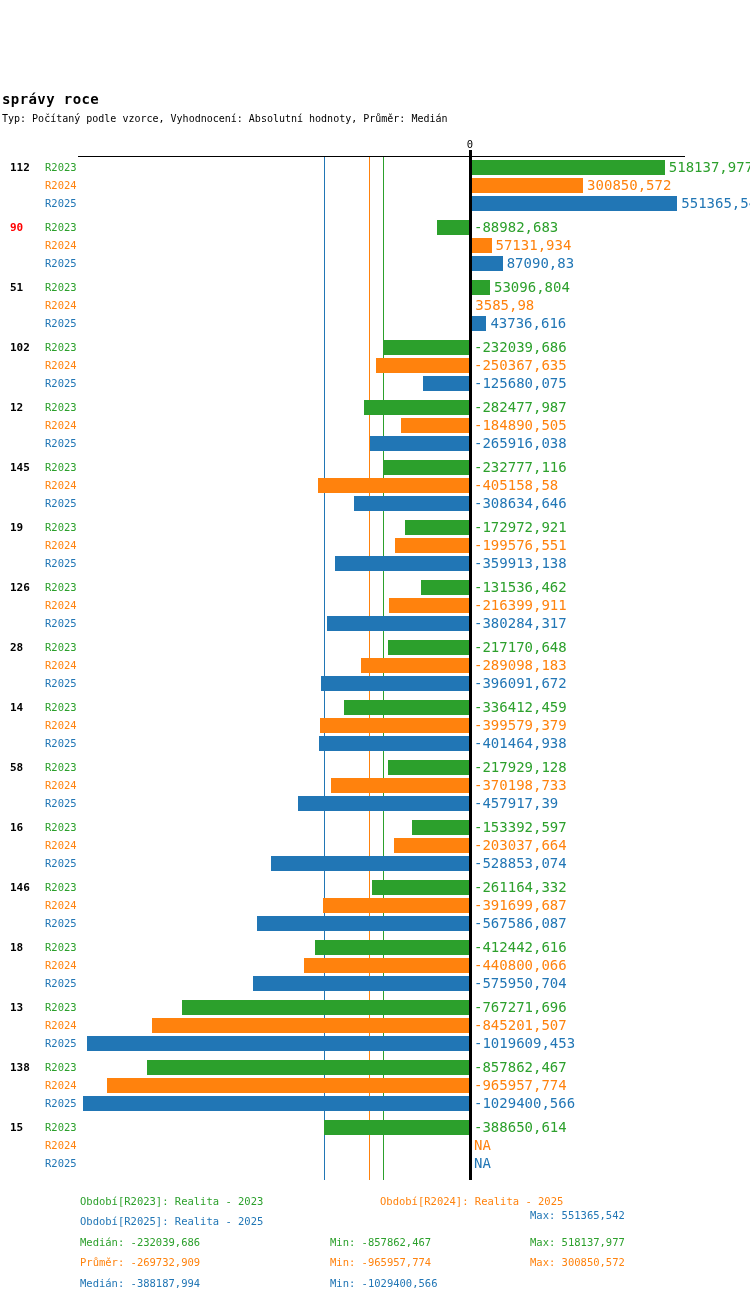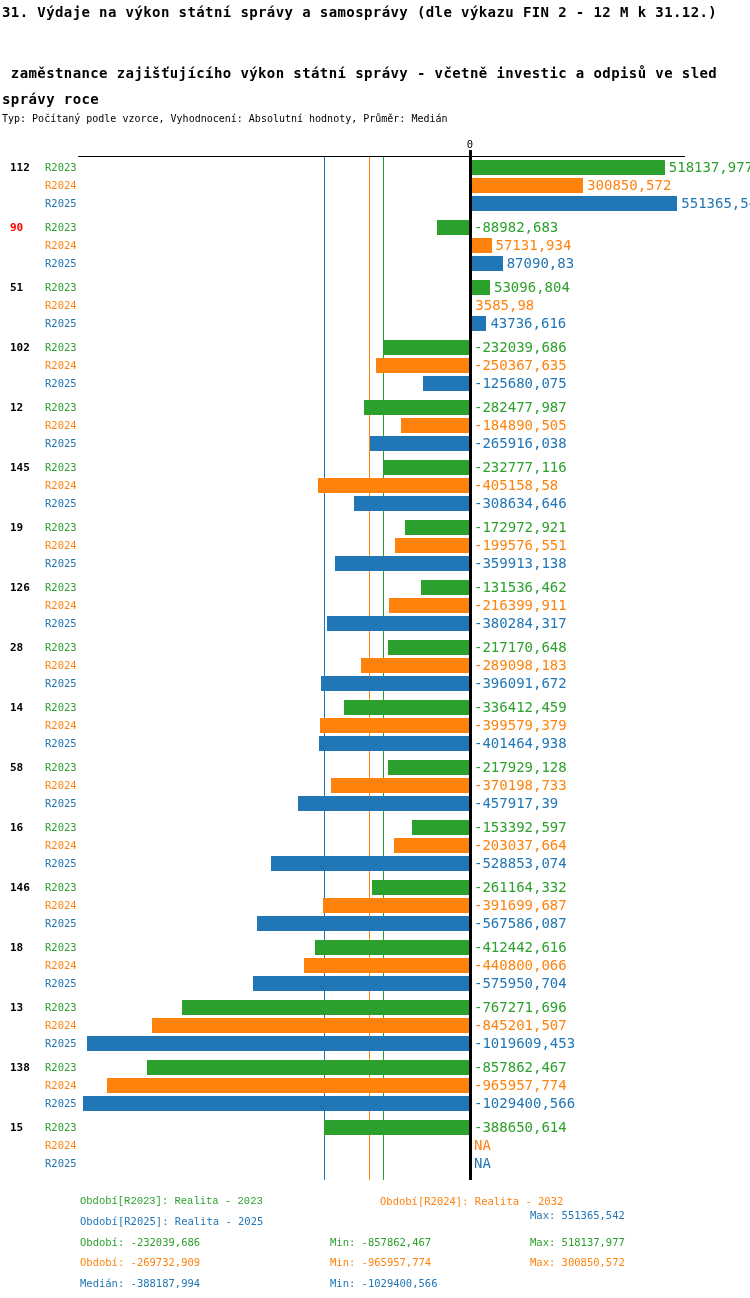--- a/index.html
+++ b/index.html
@@ -25,39 +25,37 @@
   .ser-label{font-size:10.5px;height:15px;line-height:15px;text-align:center;}
   .val-label{font-size:14px;height:15px;line-height:15px;}
   .bar{height:15px;}
   .legend-item,.stat-item{font-size:10.5px;height:14px;line-height:14px;}
 </style>
 </head>
 <body>
 
 <div class="page">
 
-  <div class="abs title">31. Výdaje na výkon státní správy a samosprávy (dle výkazu FIN 2 - 12 M k 31.12.)</div>
-  <div class="abs subline" style="left:2px;top:65px;"> zaměstnance zajišťujícího výkon státní správy - včetně investic a odpisů ve sled</div>
   <div class="abs subline" style="left:2px;top:91px;">správy roce</div>
   <div class="abs meta">Typ: Počítaný podle vzorce, Vyhodnocení: Absolutní hodnoty, Průměr: Medián</div>
 
   <div class="abs zero-label" style="left:463px;top:138px;">0</div>
   <div class="abs axis-top" style="left:78px;top:156px;width:607px;"></div>
 
   <div id="chart" class="abs" style="left:0;top:0;width:750px;height:1298px;"><div class="median-line" style="position: absolute; left: 382.8px; top: 157px; width: 1px; height: 1023px; background: rgb(44, 160, 44);"></div><div class="median-line" style="position: absolute; left: 368.6px; top: 157px; width: 1px; height: 1023px; background: rgb(255, 130, 13);"></div><div class="median-line" style="position: absolute; left: 324px; top: 157px; width: 1px; height: 1023px; background: rgb(33, 118, 181);"></div><div class="grp-label" style="position: absolute; left: 10px; top: 160px; color: rgb(0, 0, 0);">112</div><div class="ser-label" style="position: absolute; left: 45px; top: 160px; color: rgb(44, 160, 44);">R2023</div><div class="bar" style="position: absolute; left: 470px; top: 160px; width: 194.8px; background: rgb(44, 160, 44);"></div><div class="val-label" style="position: absolute; left: 668.8px; top: 160px; color: rgb(44, 160, 44);">518137,977</div><div class="ser-label" style="position: absolute; left: 45px; top: 178px; color: rgb(255, 130, 13);">R2024</div><div class="bar" style="position: absolute; left: 470px; top: 178px; width: 113.1px; background: rgb(255, 130, 13);"></div><div class="val-label" style="position: absolute; left: 587.1px; top: 178px; color: rgb(255, 130, 13);">300850,572</div><div class="ser-label" style="position: absolute; left: 45px; top: 196px; color: rgb(33, 118, 181);">R2025</div><div class="bar" style="position: absolute; left: 470px; top: 196px; width: 207.3px; background: rgb(33, 118, 181);"></div><div class="val-label" style="position: absolute; left: 681.3px; top: 196px; color: rgb(33, 118, 181);">551365,542</div><div class="grp-label" style="position: absolute; left: 10px; top: 220px; color: rgb(255, 0, 0);">90</div><div class="ser-label" style="position: absolute; left: 45px; top: 220px; color: rgb(44, 160, 44);">R2023</div><div class="bar" style="position: absolute; left: 436.5px; top: 220px; width: 33.5px; background: rgb(44, 160, 44);"></div><div class="val-label" style="position: absolute; left: 474px; top: 220px; color: rgb(44, 160, 44);">-88982,683</div><div class="ser-label" style="position: absolute; left: 45px; top: 238px; color: rgb(255, 130, 13);">R2024</div><div class="bar" style="position: absolute; left: 470px; top: 238px; width: 21.5px; background: rgb(255, 130, 13);"></div><div class="val-label" style="position: absolute; left: 495.5px; top: 238px; color: rgb(255, 130, 13);">57131,934</div><div class="ser-label" style="position: absolute; left: 45px; top: 256px; color: rgb(33, 118, 181);">R2025</div><div class="bar" style="position: absolute; left: 470px; top: 256px; width: 32.7px; background: rgb(33, 118, 181);"></div><div class="val-label" style="position: absolute; left: 506.7px; top: 256px; color: rgb(33, 118, 181);">87090,83</div><div class="grp-label" style="position: absolute; left: 10px; top: 280px; color: rgb(0, 0, 0);">51</div><div class="ser-label" style="position: absolute; left: 45px; top: 280px; color: rgb(44, 160, 44);">R2023</div><div class="bar" style="position: absolute; left: 470px; top: 280px; width: 20px; background: rgb(44, 160, 44);"></div><div class="val-label" style="position: absolute; left: 494px; top: 280px; color: rgb(44, 160, 44);">53096,804</div><div class="ser-label" style="position: absolute; left: 45px; top: 298px; color: rgb(255, 130, 13);">R2024</div><div class="bar" style="position: absolute; left: 470px; top: 298px; width: 1.3px; background: rgb(255, 130, 13);"></div><div class="val-label" style="position: absolute; left: 475.3px; top: 298px; color: rgb(255, 130, 13);">3585,98</div><div class="ser-label" style="position: absolute; left: 45px; top: 316px; color: rgb(33, 118, 181);">R2025</div><div class="bar" style="position: absolute; left: 470px; top: 316px; width: 16.4px; background: rgb(33, 118, 181);"></div><div class="val-label" style="position: absolute; left: 490.4px; top: 316px; color: rgb(33, 118, 181);">43736,616</div><div class="grp-label" style="position: absolute; left: 10px; top: 340px; color: rgb(0, 0, 0);">102</div><div class="ser-label" style="position: absolute; left: 45px; top: 340px; color: rgb(44, 160, 44);">R2023</div><div class="bar" style="position: absolute; left: 382.8px; top: 340px; width: 87.2px; background: rgb(44, 160, 44);"></div><div class="val-label" style="position: absolute; left: 474px; top: 340px; color: rgb(44, 160, 44);">-232039,686</div><div class="ser-label" style="position: absolute; left: 45px; top: 358px; color: rgb(255, 130, 13);">R2024</div><div class="bar" style="position: absolute; left: 375.9px; top: 358px; width: 94.1px; background: rgb(255, 130, 13);"></div><div class="val-label" style="position: absolute; left: 474px; top: 358px; color: rgb(255, 130, 13);">-250367,635</div><div class="ser-label" style="position: absolute; left: 45px; top: 376px; color: rgb(33, 118, 181);">R2025</div><div class="bar" style="position: absolute; left: 422.7px; top: 376px; width: 47.3px; background: rgb(33, 118, 181);"></div><div class="val-label" style="position: absolute; left: 474px; top: 376px; color: rgb(33, 118, 181);">-125680,075</div><div class="grp-label" style="position: absolute; left: 10px; top: 400px; color: rgb(0, 0, 0);">12</div><div class="ser-label" style="position: absolute; left: 45px; top: 400px; color: rgb(44, 160, 44);">R2023</div><div class="bar" style="position: absolute; left: 363.8px; top: 400px; width: 106.2px; background: rgb(44, 160, 44);"></div><div class="val-label" style="position: absolute; left: 474px; top: 400px; color: rgb(44, 160, 44);">-282477,987</div><div class="ser-label" style="position: absolute; left: 45px; top: 418px; color: rgb(255, 130, 13);">R2024</div><div class="bar" style="position: absolute; left: 400.5px; top: 418px; width: 69.5px; background: rgb(255, 130, 13);"></div><div class="val-label" style="position: absolute; left: 474px; top: 418px; color: rgb(255, 130, 13);">-184890,505</div><div class="ser-label" style="position: absolute; left: 45px; top: 436px; color: rgb(33, 118, 181);">R2025</div><div class="bar" style="position: absolute; left: 370px; top: 436px; width: 100px; background: rgb(33, 118, 181);"></div><div class="val-label" style="position: absolute; left: 474px; top: 436px; color: rgb(33, 118, 181);">-265916,038</div><div class="grp-label" style="position: absolute; left: 10px; top: 460px; color: rgb(0, 0, 0);">145</div><div class="ser-label" style="position: absolute; left: 45px; top: 460px; color: rgb(44, 160, 44);">R2023</div><div class="bar" style="position: absolute; left: 382.5px; top: 460px; width: 87.5px; background: rgb(44, 160, 44);"></div><div class="val-label" style="position: absolute; left: 474px; top: 460px; color: rgb(44, 160, 44);">-232777,116</div><div class="ser-label" style="position: absolute; left: 45px; top: 478px; color: rgb(255, 130, 13);">R2024</div><div class="bar" style="position: absolute; left: 317.7px; top: 478px; width: 152.3px; background: rgb(255, 130, 13);"></div><div class="val-label" style="position: absolute; left: 474px; top: 478px; color: rgb(255, 130, 13);">-405158,58</div><div class="ser-label" style="position: absolute; left: 45px; top: 496px; color: rgb(33, 118, 181);">R2025</div><div class="bar" style="position: absolute; left: 354px; top: 496px; width: 116px; background: rgb(33, 118, 181);"></div><div class="val-label" style="position: absolute; left: 474px; top: 496px; color: rgb(33, 118, 181);">-308634,646</div><div class="grp-label" style="position: absolute; left: 10px; top: 520px; color: rgb(0, 0, 0);">19</div><div class="ser-label" style="position: absolute; left: 45px; top: 520px; color: rgb(44, 160, 44);">R2023</div><div class="bar" style="position: absolute; left: 405px; top: 520px; width: 65px; background: rgb(44, 160, 44);"></div><div class="val-label" style="position: absolute; left: 474px; top: 520px; color: rgb(44, 160, 44);">-172972,921</div><div class="ser-label" style="position: absolute; left: 45px; top: 538px; color: rgb(255, 130, 13);">R2024</div><div class="bar" style="position: absolute; left: 395px; top: 538px; width: 75px; background: rgb(255, 130, 13);"></div><div class="val-label" style="position: absolute; left: 474px; top: 538px; color: rgb(255, 130, 13);">-199576,551</div><div class="ser-label" style="position: absolute; left: 45px; top: 556px; color: rgb(33, 118, 181);">R2025</div><div class="bar" style="position: absolute; left: 334.7px; top: 556px; width: 135.3px; background: rgb(33, 118, 181);"></div><div class="val-label" style="position: absolute; left: 474px; top: 556px; color: rgb(33, 118, 181);">-359913,138</div><div class="grp-label" style="position: absolute; left: 10px; top: 580px; color: rgb(0, 0, 0);">126</div><div class="ser-label" style="position: absolute; left: 45px; top: 580px; color: rgb(44, 160, 44);">R2023</div><div class="bar" style="position: absolute; left: 420.5px; top: 580px; width: 49.5px; background: rgb(44, 160, 44);"></div><div class="val-label" style="position: absolute; left: 474px; top: 580px; color: rgb(44, 160, 44);">-131536,462</div><div class="ser-label" style="position: absolute; left: 45px; top: 598px; color: rgb(255, 130, 13);">R2024</div><div class="bar" style="position: absolute; left: 388.6px; top: 598px; width: 81.4px; background: rgb(255, 130, 13);"></div><div class="val-label" style="position: absolute; left: 474px; top: 598px; color: rgb(255, 130, 13);">-216399,911</div><div class="ser-label" style="position: absolute; left: 45px; top: 616px; color: rgb(33, 118, 181);">R2025</div><div class="bar" style="position: absolute; left: 327px; top: 616px; width: 143px; background: rgb(33, 118, 181);"></div><div class="val-label" style="position: absolute; left: 474px; top: 616px; color: rgb(33, 118, 181);">-380284,317</div><div class="grp-label" style="position: absolute; left: 10px; top: 640px; color: rgb(0, 0, 0);">28</div><div class="ser-label" style="position: absolute; left: 45px; top: 640px; color: rgb(44, 160, 44);">R2023</div><div class="bar" style="position: absolute; left: 388.3px; top: 640px; width: 81.7px; background: rgb(44, 160, 44);"></div><div class="val-label" style="position: absolute; left: 474px; top: 640px; color: rgb(44, 160, 44);">-217170,648</div><div class="ser-label" style="position: absolute; left: 45px; top: 658px; color: rgb(255, 130, 13);">R2024</div><div class="bar" style="position: absolute; left: 361.3px; top: 658px; width: 108.7px; background: rgb(255, 130, 13);"></div><div class="val-label" style="position: absolute; left: 474px; top: 658px; color: rgb(255, 130, 13);">-289098,183</div><div class="ser-label" style="position: absolute; left: 45px; top: 676px; color: rgb(33, 118, 181);">R2025</div><div class="bar" style="position: absolute; left: 321.1px; top: 676px; width: 148.9px; background: rgb(33, 118, 181);"></div><div class="val-label" style="position: absolute; left: 474px; top: 676px; color: rgb(33, 118, 181);">-396091,672</div><div class="grp-label" style="position: absolute; left: 10px; top: 700px; color: rgb(0, 0, 0);">14</div><div class="ser-label" style="position: absolute; left: 45px; top: 700px; color: rgb(44, 160, 44);">R2023</div><div class="bar" style="position: absolute; left: 343.5px; top: 700px; width: 126.5px; background: rgb(44, 160, 44);"></div><div class="val-label" style="position: absolute; left: 474px; top: 700px; color: rgb(44, 160, 44);">-336412,459</div><div class="ser-label" style="position: absolute; left: 45px; top: 718px; color: rgb(255, 130, 13);">R2024</div><div class="bar" style="position: absolute; left: 319.8px; top: 718px; width: 150.2px; background: rgb(255, 130, 13);"></div><div class="val-label" style="position: absolute; left: 474px; top: 718px; color: rgb(255, 130, 13);">-399579,379</div><div class="ser-label" style="position: absolute; left: 45px; top: 736px; color: rgb(33, 118, 181);">R2025</div><div class="bar" style="position: absolute; left: 319px; top: 736px; width: 151px; background: rgb(33, 118, 181);"></div><div class="val-label" style="position: absolute; left: 474px; top: 736px; color: rgb(33, 118, 181);">-401464,938</div><div class="grp-label" style="position: absolute; left: 10px; top: 760px; color: rgb(0, 0, 0);">58</div><div class="ser-label" style="position: absolute; left: 45px; top: 760px; color: rgb(44, 160, 44);">R2023</div><div class="bar" style="position: absolute; left: 388.1px; top: 760px; width: 81.9px; background: rgb(44, 160, 44);"></div><div class="val-label" style="position: absolute; left: 474px; top: 760px; color: rgb(44, 160, 44);">-217929,128</div><div class="ser-label" style="position: absolute; left: 45px; top: 778px; color: rgb(255, 130, 13);">R2024</div><div class="bar" style="position: absolute; left: 330.8px; top: 778px; width: 139.2px; background: rgb(255, 130, 13);"></div><div class="val-label" style="position: absolute; left: 474px; top: 778px; color: rgb(255, 130, 13);">-370198,733</div><div class="ser-label" style="position: absolute; left: 45px; top: 796px; color: rgb(33, 118, 181);">R2025</div><div class="bar" style="position: absolute; left: 297.8px; top: 796px; width: 172.2px; background: rgb(33, 118, 181);"></div><div class="val-label" style="position: absolute; left: 474px; top: 796px; color: rgb(33, 118, 181);">-457917,39</div><div class="grp-label" style="position: absolute; left: 10px; top: 820px; color: rgb(0, 0, 0);">16</div><div class="ser-label" style="position: absolute; left: 45px; top: 820px; color: rgb(44, 160, 44);">R2023</div><div class="bar" style="position: absolute; left: 412.3px; top: 820px; width: 57.7px; background: rgb(44, 160, 44);"></div><div class="val-label" style="position: absolute; left: 474px; top: 820px; color: rgb(44, 160, 44);">-153392,597</div><div class="ser-label" style="position: absolute; left: 45px; top: 838px; color: rgb(255, 130, 13);">R2024</div><div class="bar" style="position: absolute; left: 393.7px; top: 838px; width: 76.3px; background: rgb(255, 130, 13);"></div><div class="val-label" style="position: absolute; left: 474px; top: 838px; color: rgb(255, 130, 13);">-203037,664</div><div class="ser-label" style="position: absolute; left: 45px; top: 856px; color: rgb(33, 118, 181);">R2025</div><div class="bar" style="position: absolute; left: 271.2px; top: 856px; width: 198.8px; background: rgb(33, 118, 181);"></div><div class="val-label" style="position: absolute; left: 474px; top: 856px; color: rgb(33, 118, 181);">-528853,074</div><div class="grp-label" style="position: absolute; left: 10px; top: 880px; color: rgb(0, 0, 0);">146</div><div class="ser-label" style="position: absolute; left: 45px; top: 880px; color: rgb(44, 160, 44);">R2023</div><div class="bar" style="position: absolute; left: 371.8px; top: 880px; width: 98.2px; background: rgb(44, 160, 44);"></div><div class="val-label" style="position: absolute; left: 474px; top: 880px; color: rgb(44, 160, 44);">-261164,332</div><div class="ser-label" style="position: absolute; left: 45px; top: 898px; color: rgb(255, 130, 13);">R2024</div><div class="bar" style="position: absolute; left: 322.7px; top: 898px; width: 147.3px; background: rgb(255, 130, 13);"></div><div class="val-label" style="position: absolute; left: 474px; top: 898px; color: rgb(255, 130, 13);">-391699,687</div><div class="ser-label" style="position: absolute; left: 45px; top: 916px; color: rgb(33, 118, 181);">R2025</div><div class="bar" style="position: absolute; left: 256.6px; top: 916px; width: 213.4px; background: rgb(33, 118, 181);"></div><div class="val-label" style="position: absolute; left: 474px; top: 916px; color: rgb(33, 118, 181);">-567586,087</div><div class="grp-label" style="position: absolute; left: 10px; top: 940px; color: rgb(0, 0, 0);">18</div><div class="ser-label" style="position: absolute; left: 45px; top: 940px; color: rgb(44, 160, 44);">R2023</div><div class="bar" style="position: absolute; left: 314.9px; top: 940px; width: 155.1px; background: rgb(44, 160, 44);"></div><div class="val-label" style="position: absolute; left: 474px; top: 940px; color: rgb(44, 160, 44);">-412442,616</div><div class="ser-label" style="position: absolute; left: 45px; top: 958px; color: rgb(255, 130, 13);">R2024</div><div class="bar" style="position: absolute; left: 304.3px; top: 958px; width: 165.7px; background: rgb(255, 130, 13);"></div><div class="val-label" style="position: absolute; left: 474px; top: 958px; color: rgb(255, 130, 13);">-440800,066</div><div class="ser-label" style="position: absolute; left: 45px; top: 976px; color: rgb(33, 118, 181);">R2025</div><div class="bar" style="position: absolute; left: 253.4px; top: 976px; width: 216.6px; background: rgb(33, 118, 181);"></div><div class="val-label" style="position: absolute; left: 474px; top: 976px; color: rgb(33, 118, 181);">-575950,704</div><div class="grp-label" style="position: absolute; left: 10px; top: 1000px; color: rgb(0, 0, 0);">13</div><div class="ser-label" style="position: absolute; left: 45px; top: 1000px; color: rgb(44, 160, 44);">R2023</div><div class="bar" style="position: absolute; left: 181.5px; top: 1000px; width: 288.5px; background: rgb(44, 160, 44);"></div><div class="val-label" style="position: absolute; left: 474px; top: 1000px; color: rgb(44, 160, 44);">-767271,696</div><div class="ser-label" style="position: absolute; left: 45px; top: 1018px; color: rgb(255, 130, 13);">R2024</div><div class="bar" style="position: absolute; left: 152.2px; top: 1018px; width: 317.8px; background: rgb(255, 130, 13);"></div><div class="val-label" style="position: absolute; left: 474px; top: 1018px; color: rgb(255, 130, 13);">-845201,507</div><div class="ser-label" style="position: absolute; left: 45px; top: 1036px; color: rgb(33, 118, 181);">R2025</div><div class="bar" style="position: absolute; left: 86.6px; top: 1036px; width: 383.4px; background: rgb(33, 118, 181);"></div><div class="val-label" style="position: absolute; left: 474px; top: 1036px; color: rgb(33, 118, 181);">-1019609,453</div><div class="grp-label" style="position: absolute; left: 10px; top: 1060px; color: rgb(0, 0, 0);">138</div><div class="ser-label" style="position: absolute; left: 45px; top: 1060px; color: rgb(44, 160, 44);">R2023</div><div class="bar" style="position: absolute; left: 147.4px; top: 1060px; width: 322.6px; background: rgb(44, 160, 44);"></div><div class="val-label" style="position: absolute; left: 474px; top: 1060px; color: rgb(44, 160, 44);">-857862,467</div><div class="ser-label" style="position: absolute; left: 45px; top: 1078px; color: rgb(255, 130, 13);">R2024</div><div class="bar" style="position: absolute; left: 106.8px; top: 1078px; width: 363.2px; background: rgb(255, 130, 13);"></div><div class="val-label" style="position: absolute; left: 474px; top: 1078px; color: rgb(255, 130, 13);">-965957,774</div><div class="ser-label" style="position: absolute; left: 45px; top: 1096px; color: rgb(33, 118, 181);">R2025</div><div class="bar" style="position: absolute; left: 82.9px; top: 1096px; width: 387.1px; background: rgb(33, 118, 181);"></div><div class="val-label" style="position: absolute; left: 474px; top: 1096px; color: rgb(33, 118, 181);">-1029400,566</div><div class="grp-label" style="position: absolute; left: 10px; top: 1120px; color: rgb(0, 0, 0);">15</div><div class="ser-label" style="position: absolute; left: 45px; top: 1120px; color: rgb(44, 160, 44);">R2023</div><div class="bar" style="position: absolute; left: 323.9px; top: 1120px; width: 146.1px; background: rgb(44, 160, 44);"></div><div class="val-label" style="position: absolute; left: 474px; top: 1120px; color: rgb(44, 160, 44);">-388650,614</div><div class="ser-label" style="position: absolute; left: 45px; top: 1138px; color: rgb(255, 130, 13);">R2024</div><div class="val-label" style="position: absolute; left: 474px; top: 1138px; color: rgb(255, 130, 13);">NA</div><div class="ser-label" style="position: absolute; left: 45px; top: 1156px; color: rgb(33, 118, 181);">R2025</div><div class="val-label" style="position: absolute; left: 474px; top: 1156px; color: rgb(33, 118, 181);">NA</div><div class="zero-line" style="position: absolute; left: 469px; top: 150px; width: 3px; height: 1030px; background: rgb(0, 0, 0);"></div></div>
 
-  <div class="abs legend-item" style="left:80px;top:1194px;color:#2ca02c;font-family:Liberation Mono, monospace;">Období[R2023]: Realita - 2023</div>
-  <div class="abs legend-item" style="left:380px;top:1194px;color:#ff820d;">Období[R2024]: Realita - 2032</div>
+  <div class="abs legend-item" style="left:80px;top:1194px;color:#2ca02c;">Období[R2023]: Realita - 2023</div>
+  <div class="abs legend-item" style="left:380px;top:1194px;color:#ff820d;">Období[R2024]: Realita - 2025</div>
   <div class="abs legend-item" style="left:80px;top:1214px;color:#2176b5;">Období[R2025]: Realita - 2025</div>
 
-  <div class="abs stat-item" style="left:80px;top:1235px;color:#2ca02c;">Období: -232039,686</div>
+  <div class="abs stat-item" style="left:80px;top:1235px;color:#2ca02c;">Medián: -232039,686</div>
   <div class="abs stat-item" style="left:330px;top:1235px;color:#2ca02c;">Min: -857862,467</div>
   <div class="abs stat-item" style="left:530px;top:1235px;color:#2ca02c;">Max: 518137,977</div>
 
-  <div class="abs stat-item" style="left:80px;top:1255px;color:#ff820d;">Období: -269732,909</div>
+  <div class="abs stat-item" style="left:80px;top:1255px;color:#ff820d;">Průměr: -269732,909</div>
   <div class="abs stat-item" style="left:330px;top:1255px;color:#ff820d;">Min: -965957,774</div>
   <div class="abs stat-item" style="left:530px;top:1255px;color:#ff820d;">Max: 300850,572</div>
 
   <div class="abs stat-item" style="left:80px;top:1276px;color:#2176b5;">Medián: -388187,994</div>
   <div class="abs stat-item" style="left:330px;top:1276px;color:#2176b5;">Min: -1029400,566</div>
   <div class="abs stat-item" style="left:530px;top:1208px;color:#2176b5;">Max: 551365,542</div>
 
 </div>
 
 </body></html>

